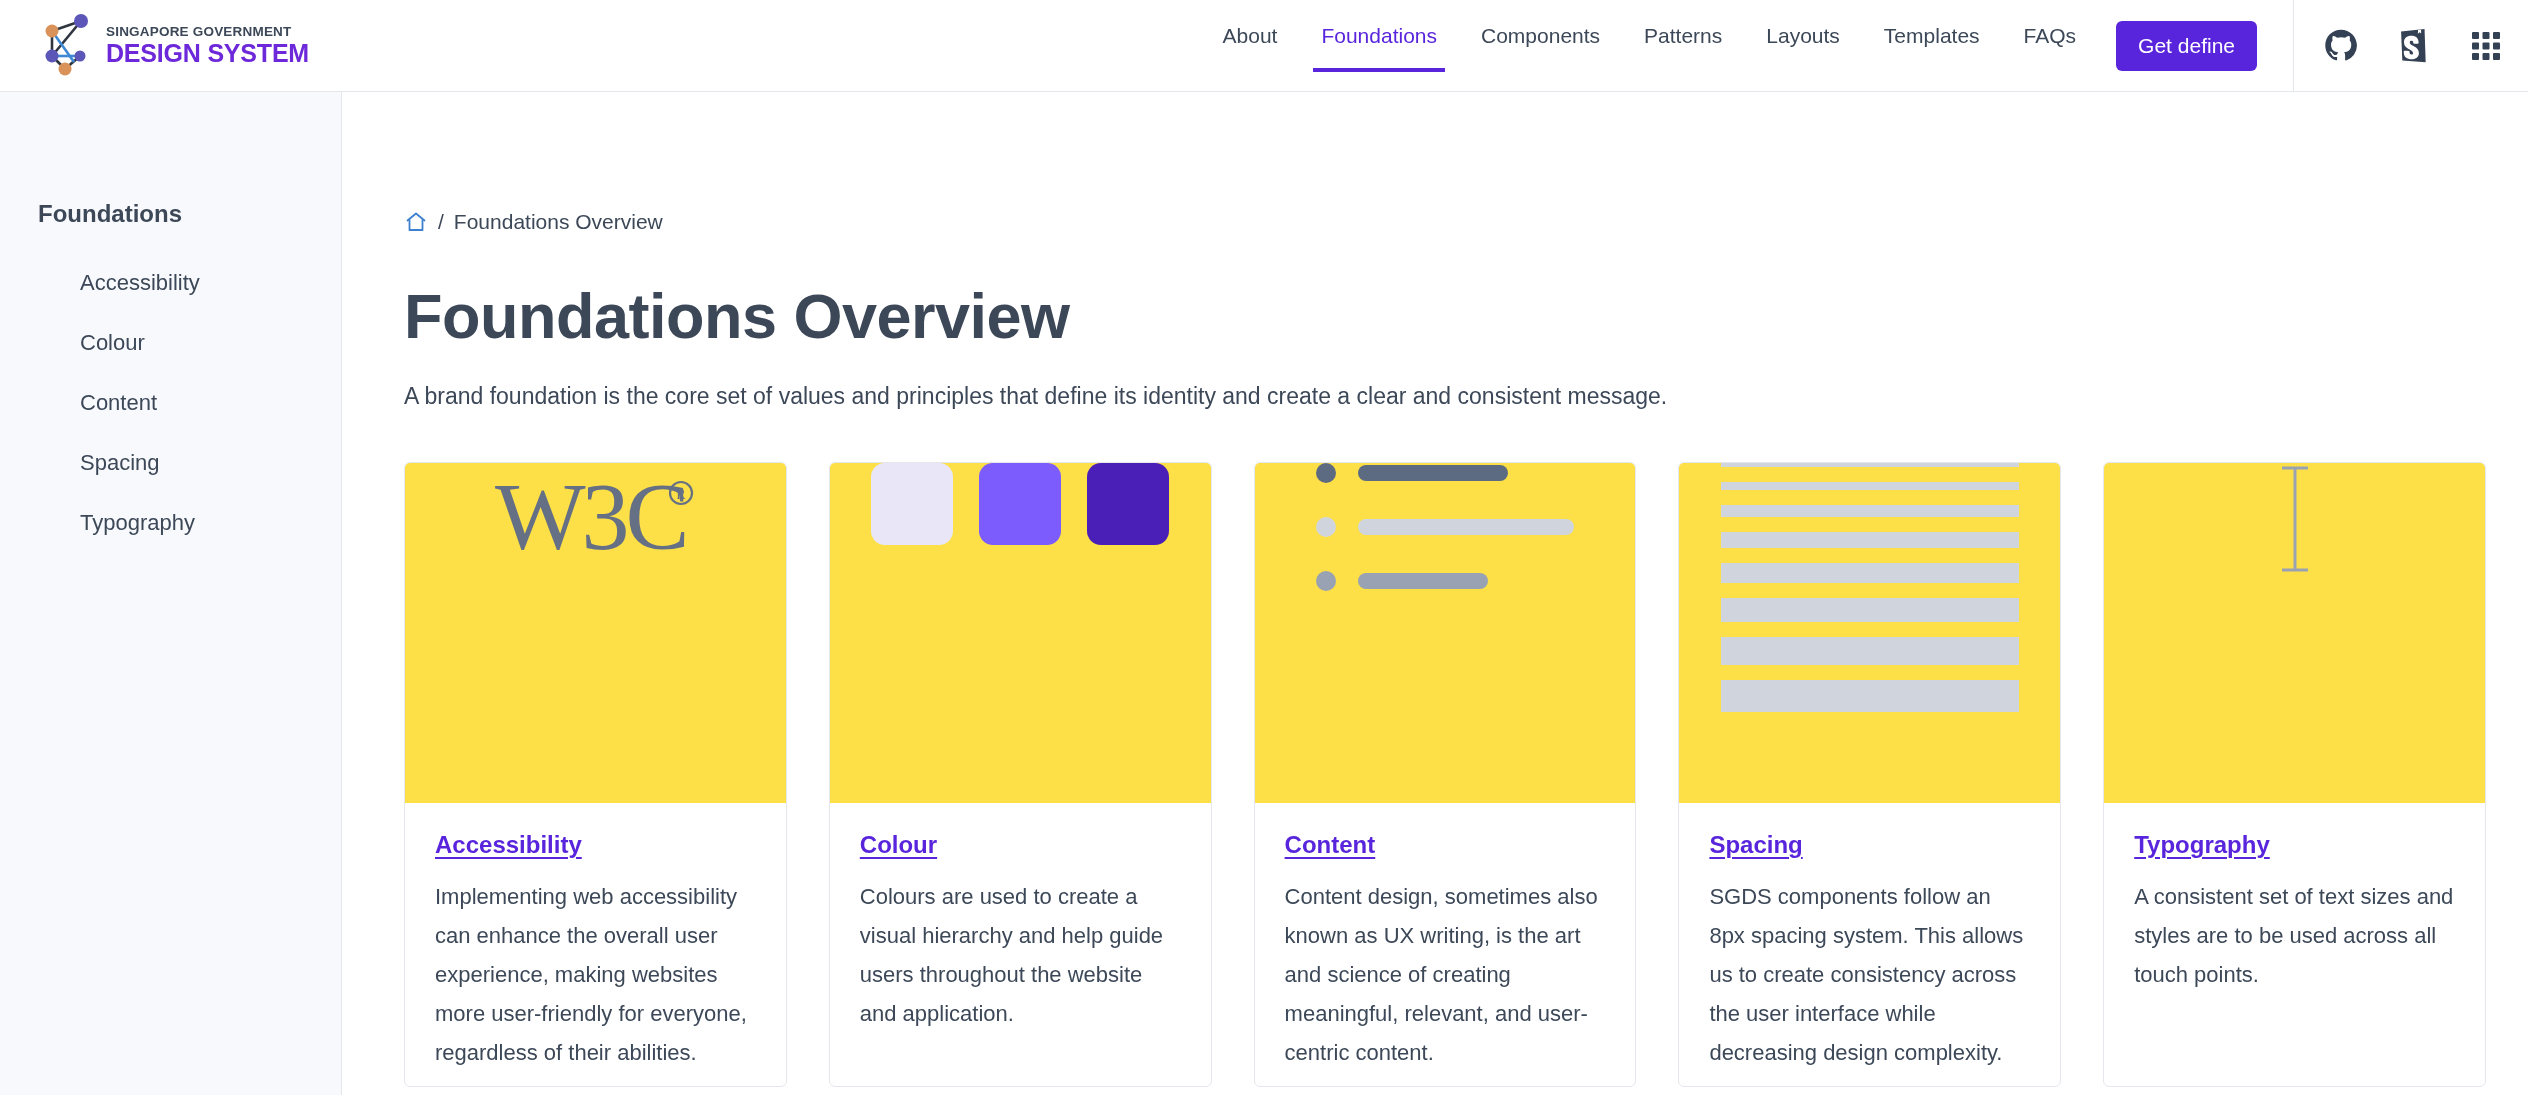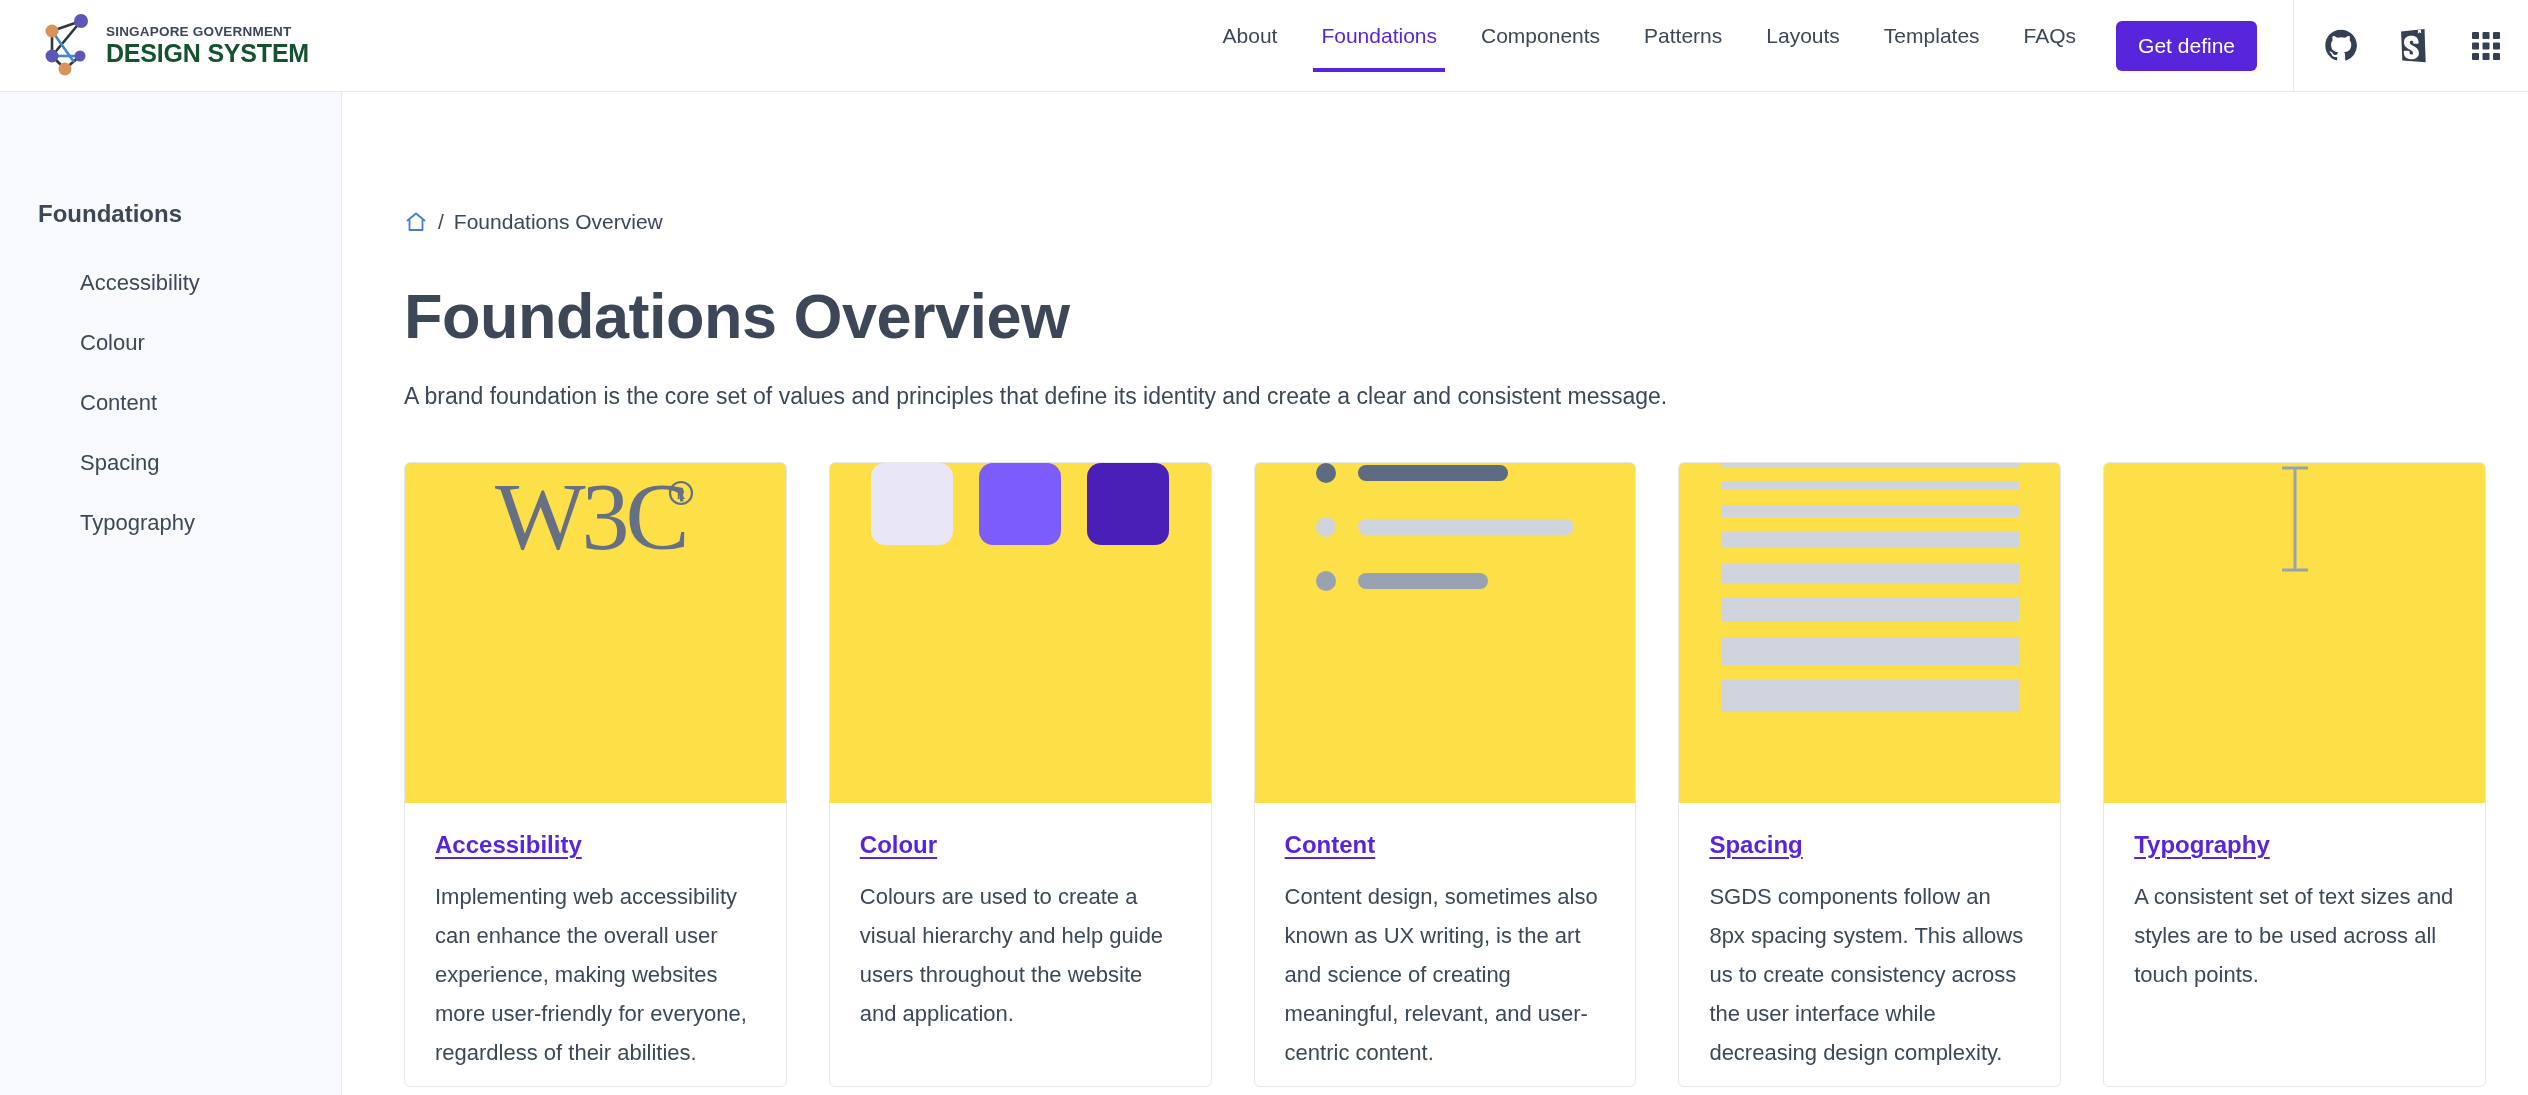--- a/index.html
+++ b/index.html
@@ -32,21 +32,21 @@
     text-decoration: none;
   }
   .brand-logo { width: 72px; height: 72px; display: block; }
   .brand-text { margin-left: 2px; line-height: 1; }
   .brand-line1 {
     font-size: 13.5px; font-weight: 700; letter-spacing: 0.2px;
     color: #3c4858; display: block; margin-bottom: 2px;
   }
   .brand-line2 {
     font-size: 25px; font-weight: 700; letter-spacing: -0.2px;
-    color: #14532d; display: block;
+    color: #6d28d9; display: block;
   }
 
   .nav-right {
     margin-left: auto;
     display: flex;
     align-items: stretch;
     height: 92px;
   }
   .nav-links {
     display: flex;

